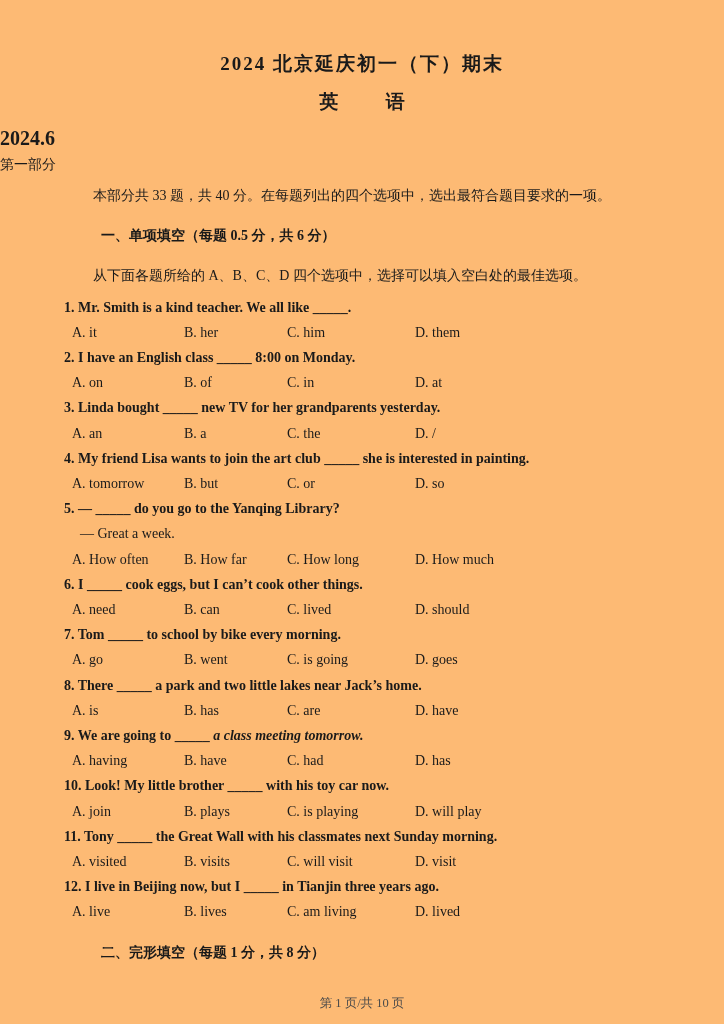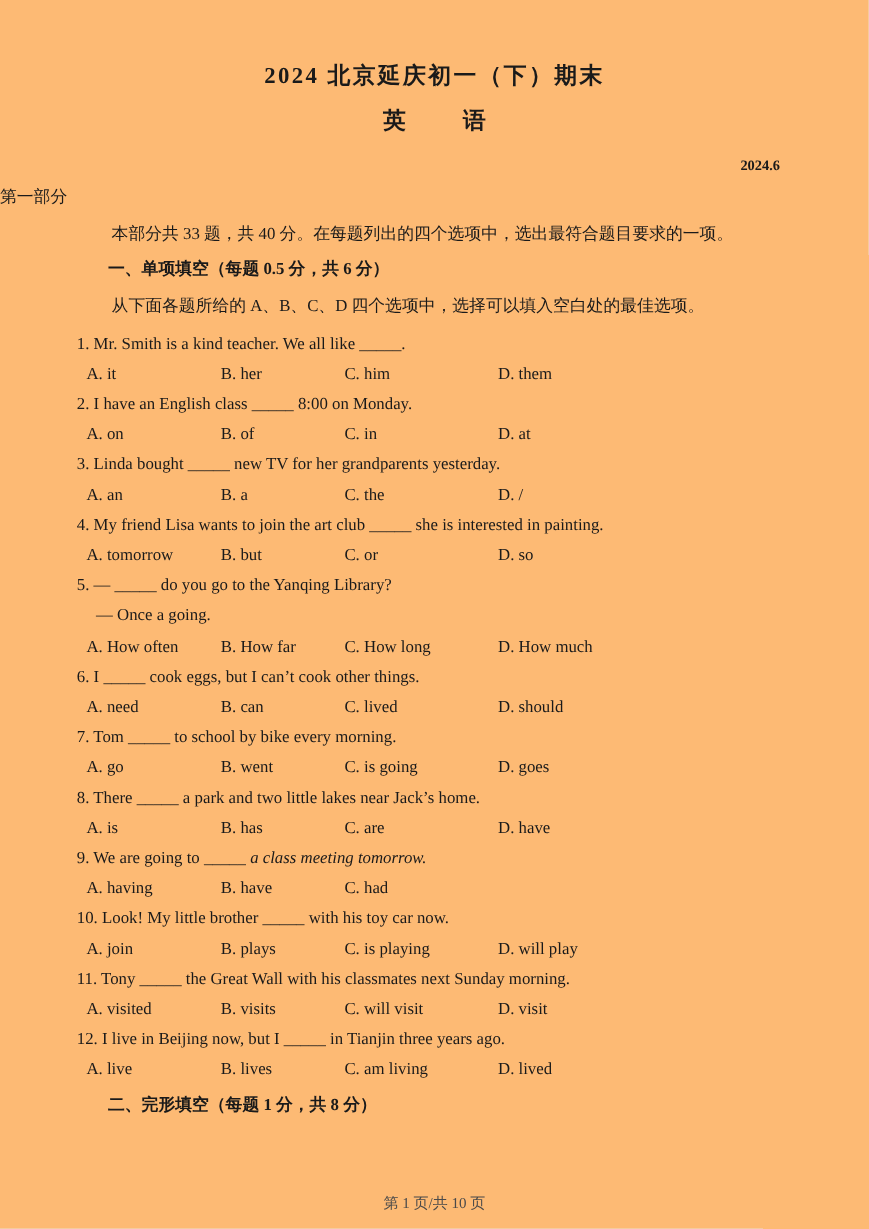--- a/index.html
+++ b/index.html
@@ -25,50 +25,51 @@
   .subject {
     margin-top: 11px;
     text-align: center;
     font-size: 19px;
     line-height: 26px;
     font-weight: bold;
     white-space: pre;
   }
   .exam-date {
     margin-top: 14px;
-    margin-right: 74px;
-    text-align: right;
-    font-size: 12px;
+    margin-right: 54px;
+    text-align: left;
+    font-size: 20px;
     line-height: 18px;
     font-weight: bold;
   }
   .part-heading {
     margin-top: 8px;
     font-size: 14px;
     line-height: 20px;
   }
   .intro {
     margin: 8px 58px 0 64px;
     text-indent: 29px;
     font-size: 14px;
     line-height: 25.2px;
   }
   .sec-heading {
-    margin: 4px;
+    margin: 15px;
     padding-left: 86px;
     font-size: 14px;
     line-height: 25.2px;
     font-weight: bold;
   }
   .instruction { margin-top: 6px; }
   #question-list { margin-top: 6px; }
   .question .stem {
     padding-left: 64px;
     padding-right: 13px;
     line-height: 25.2px;
+    font-weight: bold;
   }
   .question .stem2 {
     padding-left: 80px;
     line-height: 25.2px;
   }
   .stem-italic { font-style: italic; }
   .opts {
     display: flex;
     padding-left: 72px;
     line-height: 25.2px;
@@ -138,21 +139,21 @@
     <div class="opts">
       <span class="opt a">A. tomorrow</span>
       <span class="opt b">B. but</span>
       <span class="opt c">C. or</span>
       <span class="opt d">D. so</span>
     </div>
   </div>
 
   <div class="question">
     <div class="stem"><span class="stem-text">5. — _____ do you go to the Yanqing Library?</span></div>
-    <div class="stem2">— Once a going.</div>
+    <div class="stem2">— Great a week.</div>
     <div class="opts">
       <span class="opt a">A. How often</span>
       <span class="opt b">B. How far</span>
       <span class="opt c">C. How long</span>
       <span class="opt d">D. How much</span>
     </div>
   </div>
 
   <div class="question">
     <div class="stem"><span class="stem-text">6. I _____ cook eggs, but I can’t cook other things.</span></div>
@@ -187,20 +188,21 @@
     </div>
   </div>
 
   <div class="question">
     <div class="stem"><span class="stem-text">9. We are going to _____ </span><span class="stem-italic">a class meeting tomorrow.</span></div>
 
     <div class="opts">
       <span class="opt a">A. having</span>
       <span class="opt b">B. have</span>
       <span class="opt c">C. had</span>
+      <span class="opt d">D. has</span>
     </div>
   </div>
 
   <div class="question">
     <div class="stem"><span class="stem-text">10. Look! My little brother _____ with his toy car now.</span></div>
 
     <div class="opts">
       <span class="opt a">A. join</span>
       <span class="opt b">B. plays</span>
       <span class="opt c">C. is playing</span>

